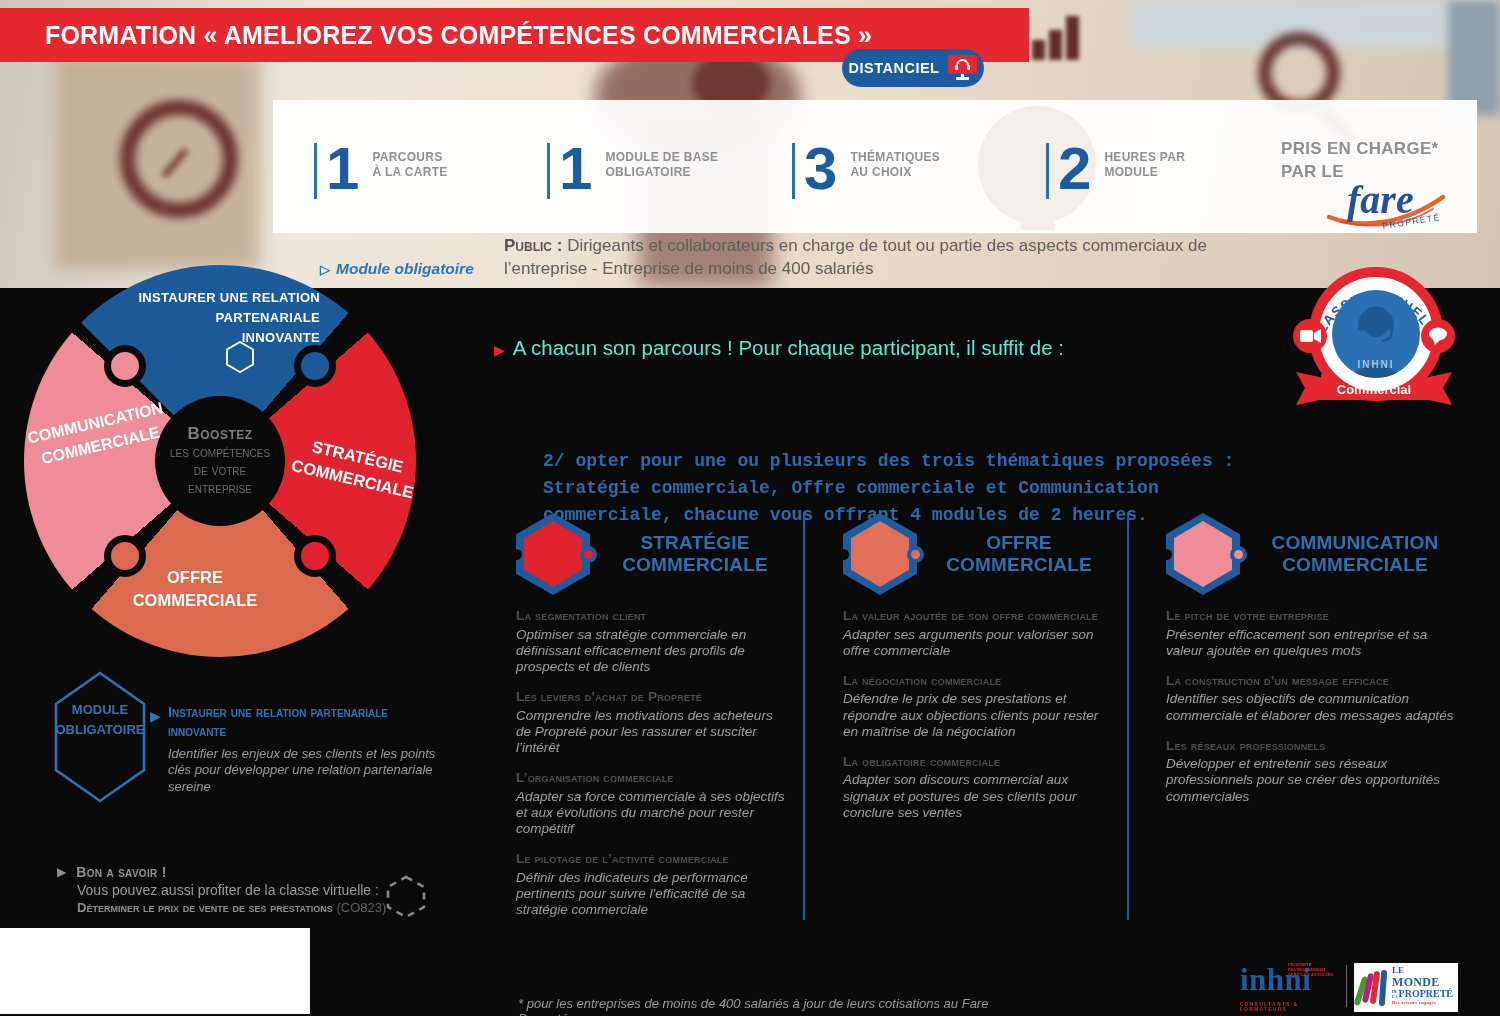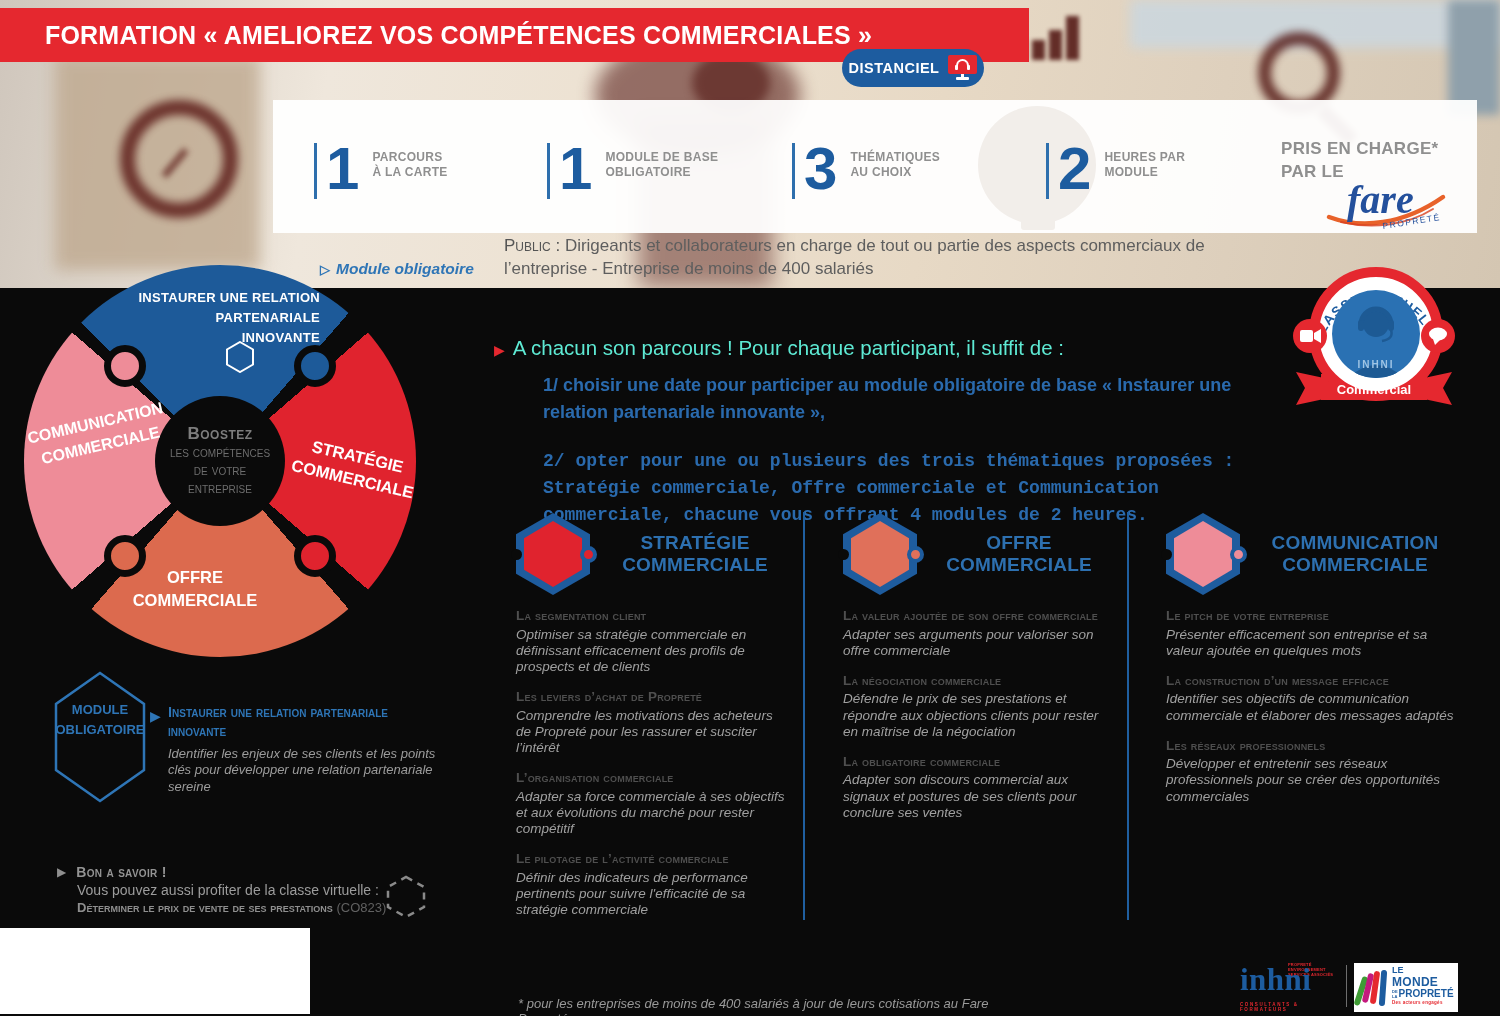--- a/index.html
+++ b/index.html
@@ -55,21 +55,21 @@
   .stat .num{font-size:60px;font-weight:600;color:#1d5c9f;line-height:.95;margin-right:13px;}
   .stat .lines{padding-top:10px;}
   .stat .lines div{font-size:12px;font-weight:600;color:#8f8f8f;line-height:1.28;letter-spacing:.3px;}
   .s1{left:41px;} .s2{left:274px;} .s3{left:519px;} .s4{left:773px;}
   .sponsor{position:absolute;left:1008px;top:38px;width:190px;height:92px;}
   .sponsor .sp1,.sponsor .sp2{font-size:17px;font-weight:bold;color:#8f8f8f;line-height:1.35;letter-spacing:.3px;}
   .fare{position:absolute;left:40px;top:33px;}
 
   
   .audience{position:absolute;left:504px;top:235px;width:765px;font-size:17px;line-height:1.35;color:#5e5e5e;}
-  .audience .aud-label{font-variant:small-caps;font-weight:normal;color:#545454;}
+  .audience .aud-label{font-variant:small-caps;font-weight:bold;color:#545454;}
 
   
   .wheel-tag{position:absolute;left:320px;top:260px;display:flex;align-items:center;gap:6px;
              color:#2e75b6;font-size:15.5px;font-style:italic;font-weight:600;}
   .wheel-tag .tri{font-size:13px;font-style:normal;}
   .ring{position:absolute;left:24px;top:265px;width:392px;height:392px;border-radius:50%;
         background:conic-gradient(from -45deg,
           #1d5a99 0deg 86deg,#0a0a0a 86deg 94deg,
           #e0232e 94deg 176deg,#0a0a0a 176deg 184deg,
           #dc6a4e 184deg 266deg,#0a0a0a 266deg 274deg,
@@ -140,21 +140,21 @@
   .tip-hex{position:absolute;left:386px;top:875px;}
 
   
   .footnote{position:absolute;left:518px;top:996px;width:520px;font-style:italic;color:#9a9a9a;font-size:13px;}
   .inhni{position:absolute;left:1240px;top:962px;width:100px;height:50px;}
   .inhni .name{position:absolute;left:0;top:2px;font-family:"Liberation Serif",serif;font-weight:bold;
                font-size:31px;color:#1d5c9f;letter-spacing:.5px;line-height:1;}
   .inhni .tag-top{position:absolute;left:48px;top:0;color:#e5282f;font-size:4px;font-weight:bold;line-height:1.25;letter-spacing:.2px;}
   .inhni .tag-bot{position:absolute;left:0;top:40px;color:#e5282f;font-size:4.5px;font-weight:bold;letter-spacing:1.6px;}
   .logo-sep{position:absolute;left:1346px;top:965px;width:1px;height:42px;background:#6e6e6e;}
-  .monde{position:absolute;left:1354px;top:963px;width:104px;height:49px;background:#fff;padding:3px 4px;}
+  .monde{position:absolute;left:1354px;top:963px;width:104px;height:49px;background:#fff;padding:3px 4px;font-family:Liberation Serif, serif;}
   .ribbons{position:absolute;left:4px;top:7px;width:30px;height:36px;}
   .rib{position:absolute;width:6px;height:30px;border-radius:3px;}
   .rib1{left:0;top:6px;background:#3f9c35;transform:rotate(18deg);}
   .rib2{left:7px;top:3px;background:#c4197d;transform:rotate(13deg);}
   .rib3{left:14px;top:1px;background:#e5282f;transform:rotate(8deg);height:33px;}
   .rib4{left:22px;top:0;background:#1d5c9f;transform:rotate(4deg);height:36px;}
   .monde-txt{position:absolute;left:38px;top:3px;line-height:1;}
   .monde-txt .m1{font-size:9px;font-weight:bold;color:#1d5c9f;}
   .monde-txt .m2{font-size:12px;font-weight:bold;color:#1d5c9f;letter-spacing:.3px;margin-top:1px;}
   .monde-row{display:flex;align-items:flex-end;gap:1px;margin-top:1px;}
@@ -287,21 +287,20 @@
   </div>
   <div class="piece piece-bottom">
     <div>OFFRE</div>
     <div>COMMERCIALE</div>
   </div>
 
   <div class="intro-head">
     <span class="tri">▶</span>
     <span class="txt">A chacun son parcours ! Pour chaque participant, il suffit de :</span>
   </div>
-  <div class="intro-p intro-p1">1/ choisir une date pour participer au module obligatoire de base « Instaurer une relation partenariale innovante »,</div>
   <div class="intro-p intro-p2">2/ opter pour une ou plusieurs des trois thématiques proposées : Stratégie commerciale, Offre commerciale et Communication commerciale, chacune vous offrant 4 modules de 2 heures.</div>
 
   <svg class="vbadge" width="172" height="148" viewBox="0 0 172 148">
     <path d="M33,112 H139 V138 H33 Z" fill="#e5282f"></path>
     <path d="M36,116 L8,110 L17,126 L8,143 L36,137 Z" fill="#e5282f"></path>
     <path d="M136,116 L164,110 L155,126 L164,143 L136,137 Z" fill="#e5282f"></path>
     <circle cx="88" cy="72" r="62" fill="#ffffff" stroke="#e5282f" stroke-width="10"></circle>
     <defs>
       <path id="cvArc" d="M 32,86 A 57,57 0 0 1 144,86"></path>
       <clipPath id="innerClip">

